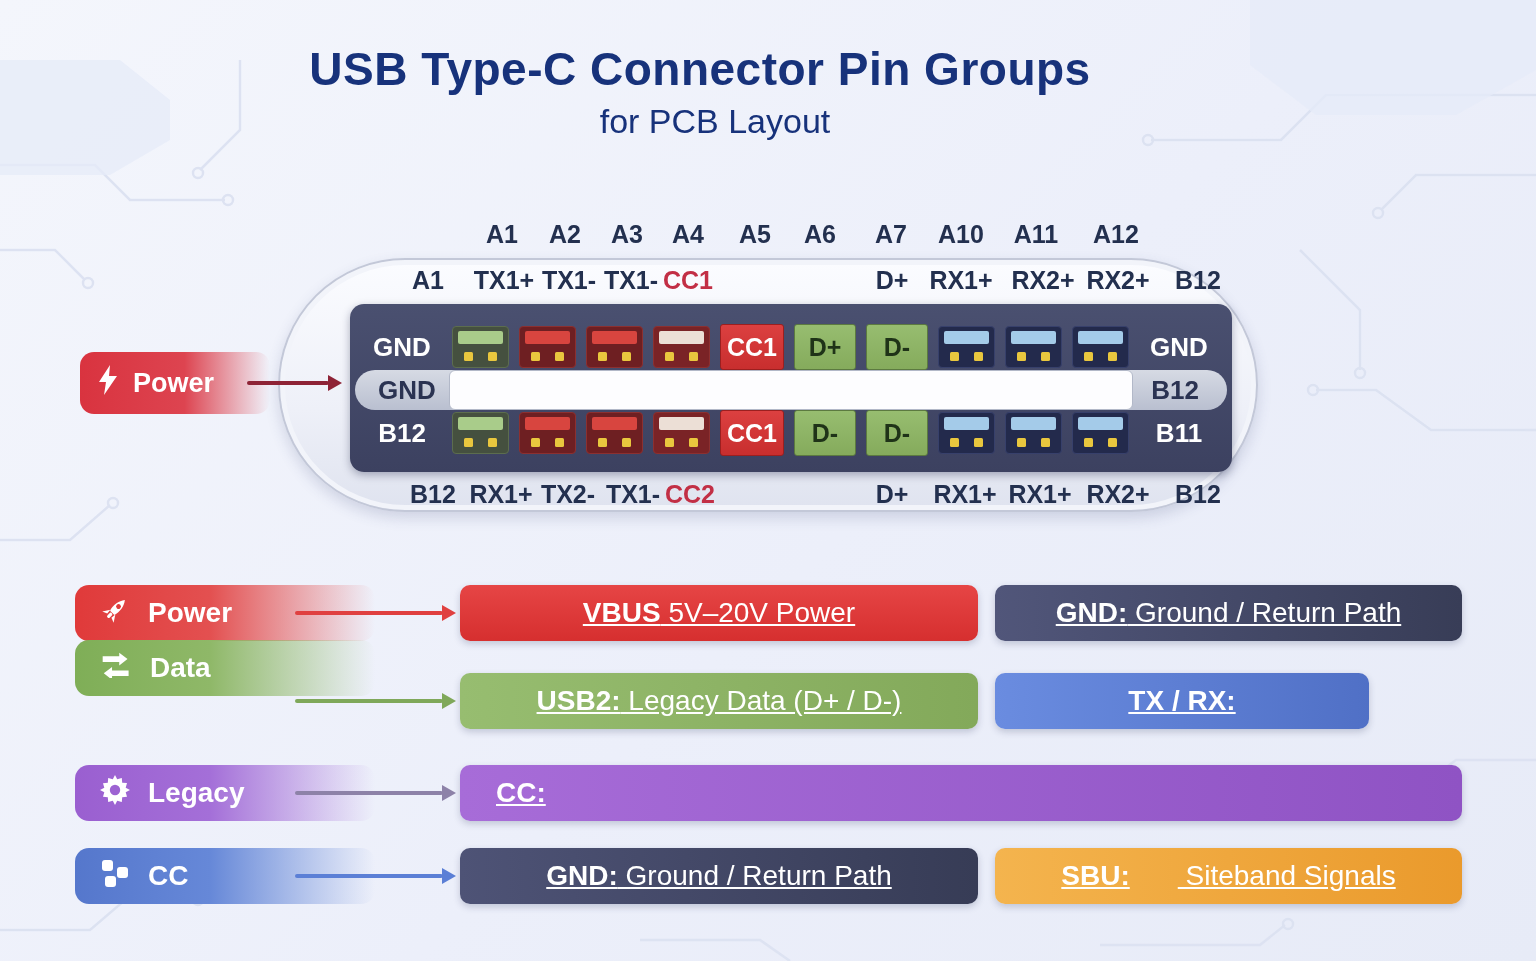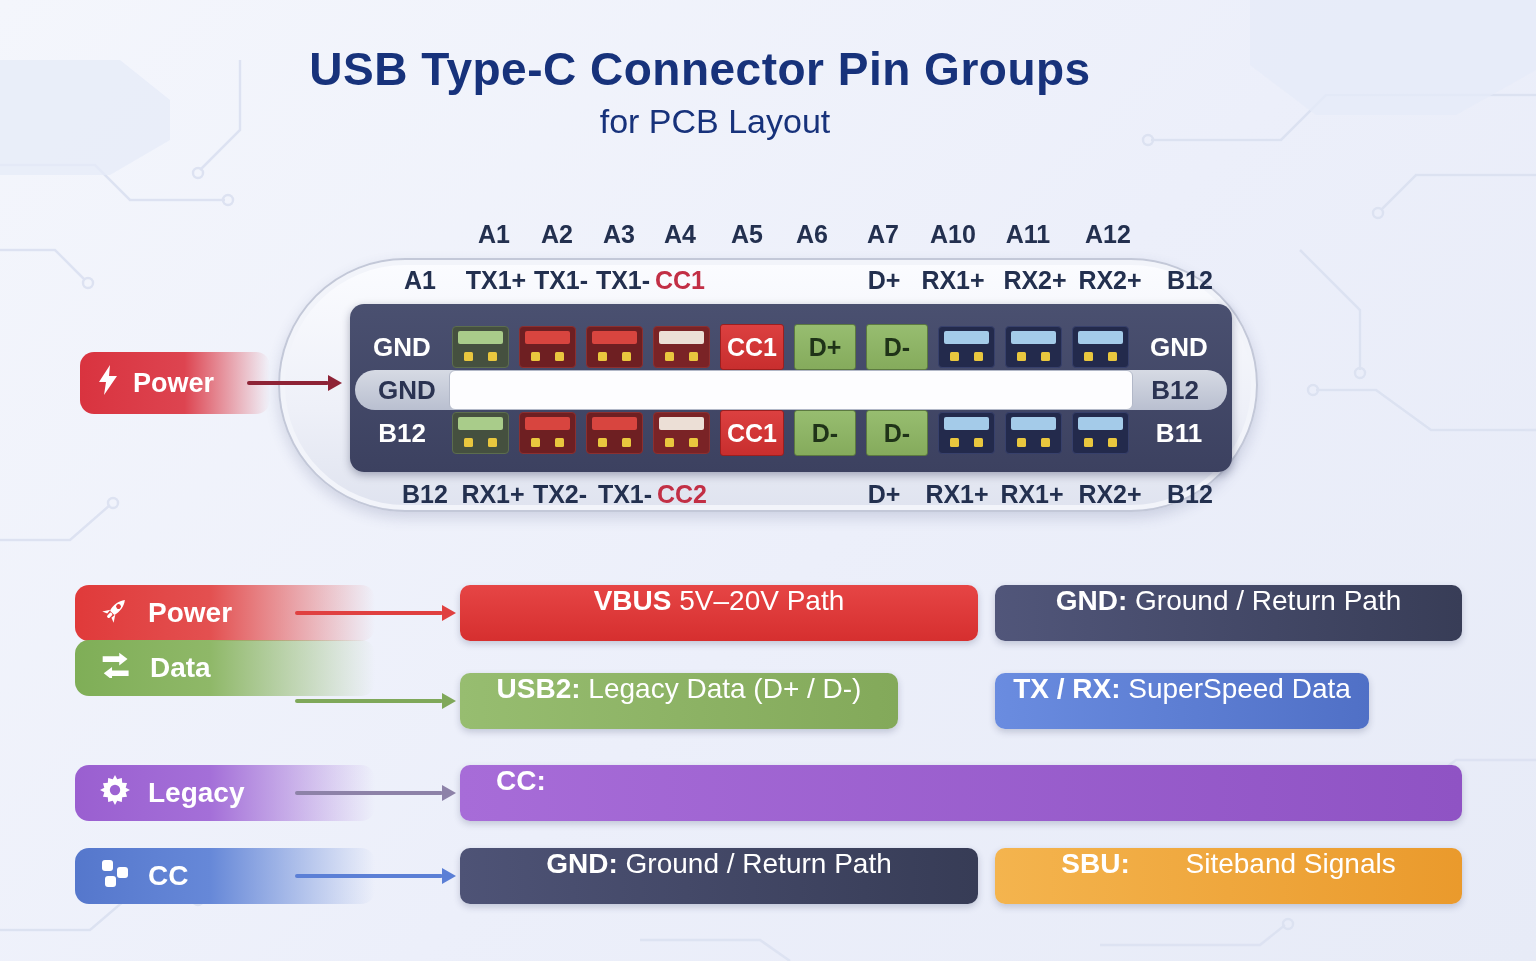--- a/index.html
+++ b/index.html
@@ -10,21 +10,21 @@
   
   .bg-svg { position:absolute; inset:0; width:100%; height:100%; }
 
   
   .title { position:absolute; top:42px; left:0; width:1400px; text-align:center;
     font-size:46px; font-weight:700; color:#17327b; letter-spacing:.5px; }
   .subtitle { position:absolute; top:102px; left:0; width:1430px; text-align:center;
     font-size:34px; font-weight:500; color:#17327b; }
 
   
-  .pin-label-row { position:absolute; left:0; width:1394px; height:30px; }
+  .pin-label-row { position:absolute; left:8px; width:1394px; height:30px; }
   .pin-label-row span { position:absolute; transform:translateX(-50%);
     font-size:25px; font-weight:600; color:#23304f; white-space:nowrap; }
   .pin-label-row span.red { color:#c22f45; font-weight:700; }
   .row-numbers  { top:220px; }
   .row-top-names { top:266px; }
   .row-bottom-names { top:480px; }
 
   
   .connector-outer { position:absolute; left:278px; top:258px; width:980px; height:254px;
     background:linear-gradient(180deg,#fbfcff 0%,#eef0f8 60%,#dfe3ef 100%);
@@ -81,26 +81,26 @@
   .pill-data    { top:640px; background:linear-gradient(90deg,#7fae57 0%,#8fb868 45%,rgba(143,184,104,0) 100%); }
   .pill-control { top:765px; background:linear-gradient(90deg,#9a5fd0 0%,#a46fd8 45%,rgba(164,111,216,0) 100%); }
   .pill-cc      { top:848px; background:linear-gradient(90deg,#5577cc 0%,#6688d8 45%,rgba(102,136,216,0) 100%); }
 
   .arr-power   { left:295px; top:611px; width:148px; color:#e04040; }
   .arr-data    { left:295px; top:699px; width:148px; color:#7fa85a; }
   .arr-control { left:295px; top:791px; width:148px; color:#8d82a8; }
   .arr-cc      { left:295px; top:874px; width:148px; color:#5b7fd6; }
 
   .legend-box { position:absolute; height:56px; border-radius:10px; color:#fff; font-size:28px;
-    display:flex; align-items:flex-start; justify-content:center; white-space:pre;
-    box-shadow:0 3px 7px rgba(40,50,90,.22); }
+    display:flex; align-items:center; justify-content:center; white-space:pre;
+    box-shadow:0 3px 7px rgba(40,50,90,.22);text-decoration:underline; }
   .legend-box b { font-weight:700; }
   .lb-vbus   { top:585px; left:460px; width:518px; background:linear-gradient(180deg,#e64545,#d62f2f); }
   .lb-gnd1   { top:585px; left:995px; width:467px; background:linear-gradient(90deg,#51567a,#383d57); }
-  .lb-usb2   { top:673px; left:460px; width:438px; background:linear-gradient(90deg,#97bd70,#83a95a); }
+  .lb-usb2   { top:673px; left:460px; width:518px; background:linear-gradient(90deg,#97bd70,#83a95a); }
   .lb-txrx   { top:673px; left:995px; width:374px; background:linear-gradient(90deg,#6a8ce0,#5070c6); }
   .lb-ccbox  { top:765px; left:460px; width:1002px; background:linear-gradient(90deg,#a76cd8,#8f53c4);
                justify-content:flex-start; padding-left:36px;gap:40px; }
   .lb-gnd2   { top:848px; left:460px; width:518px; background:linear-gradient(90deg,#4e5376,#373c56); }
   .lb-sbu    { top:848px; left:995px; width:467px; background:linear-gradient(90deg,#f4b44e,#ea9a2c);gap:48px; }
 </style>
 </head>
 <body>
 
 <svg class="bg-svg" xmlns="http://www.w3.org/2000/svg">
@@ -327,30 +327,30 @@
       <rect x="3" y="3" width="11" height="11" rx="3"></rect>
       <rect x="18" y="10" width="11" height="11" rx="3"></rect>
       <rect x="6" y="19" width="11" height="11" rx="3"></rect>
       </svg>
   </span>
   <span>CC</span>
 </div>
 <div class="arrow arr-cc"></div>
 
 <div class="legend-box lb-vbus">
-  <b>VBUS</b><span> 5V–20V Path</span>
+  <b>VBUS</b><span> 5V–20V Power</span>
 </div>
 <div class="legend-box lb-gnd1">
   <b>GND:</b><span> Ground / Return Path</span>
 </div>
 <div class="legend-box lb-usb2">
   <b>USB2:</b><span> Legacy Data (D+ / D-)</span>
 </div>
 <div class="legend-box lb-txrx">
-  <b>TX / RX:</b><span> SuperSpeed Data</span>
+  <b>TX / RX:</b>
 </div>
 <div class="legend-box lb-ccbox">
   <b>CC:</b>
 </div>
 <div class="legend-box lb-gnd2">
   <b>GND:</b><span> Ground / Return Path</span>
 </div>
 <div class="legend-box lb-sbu">
   <b>SBU:</b><span> Siteband Signals</span>
 </div>

